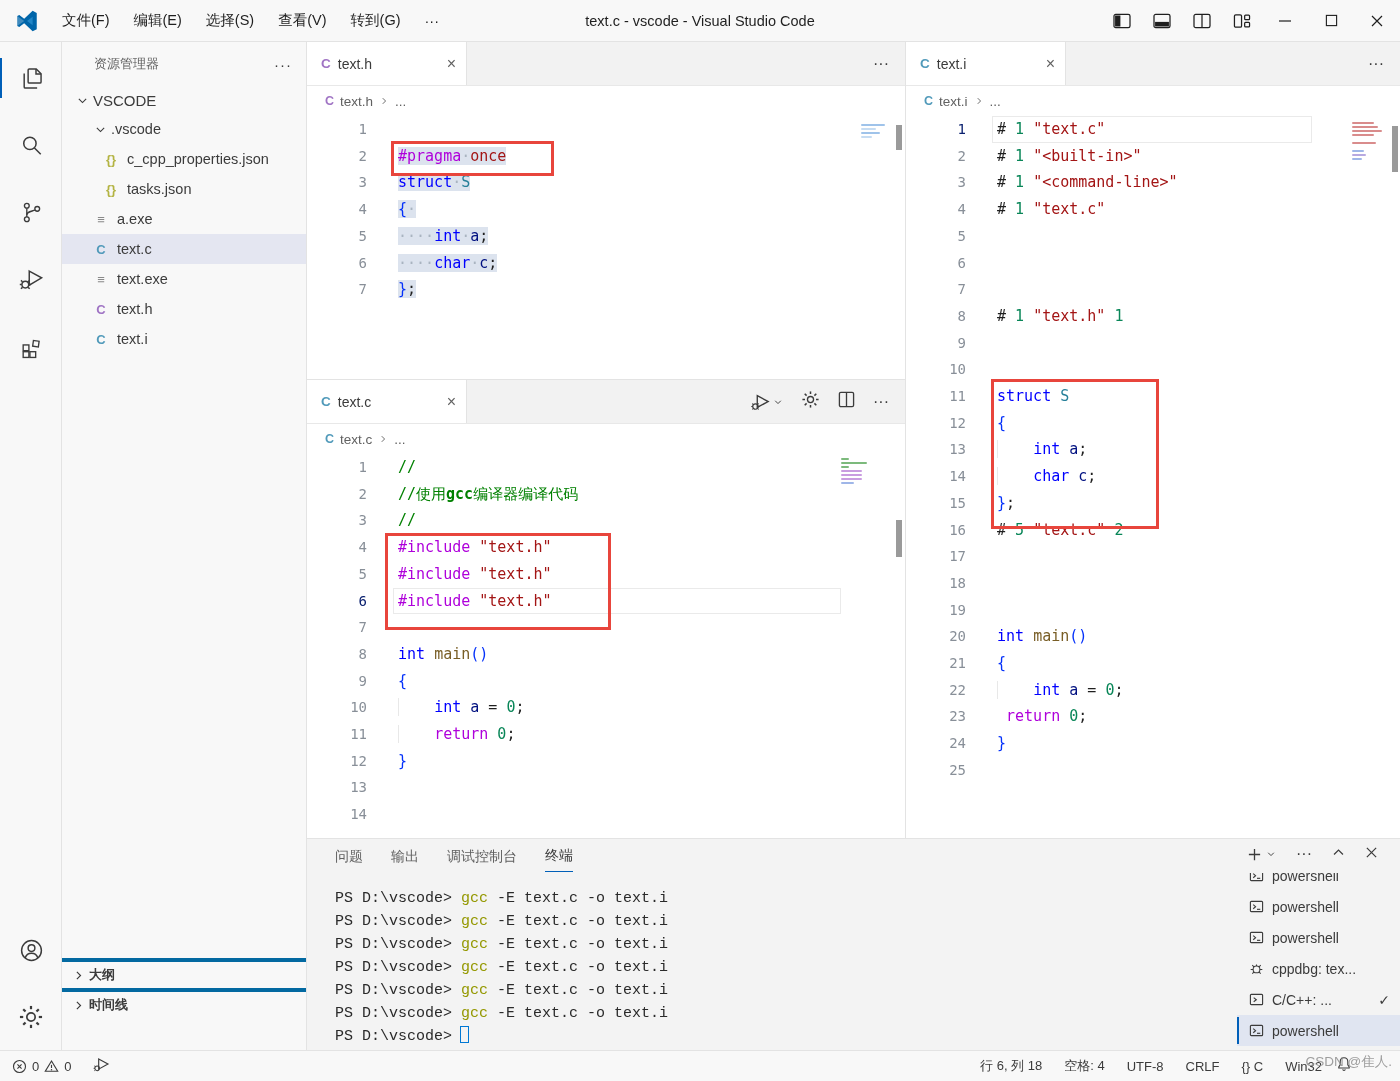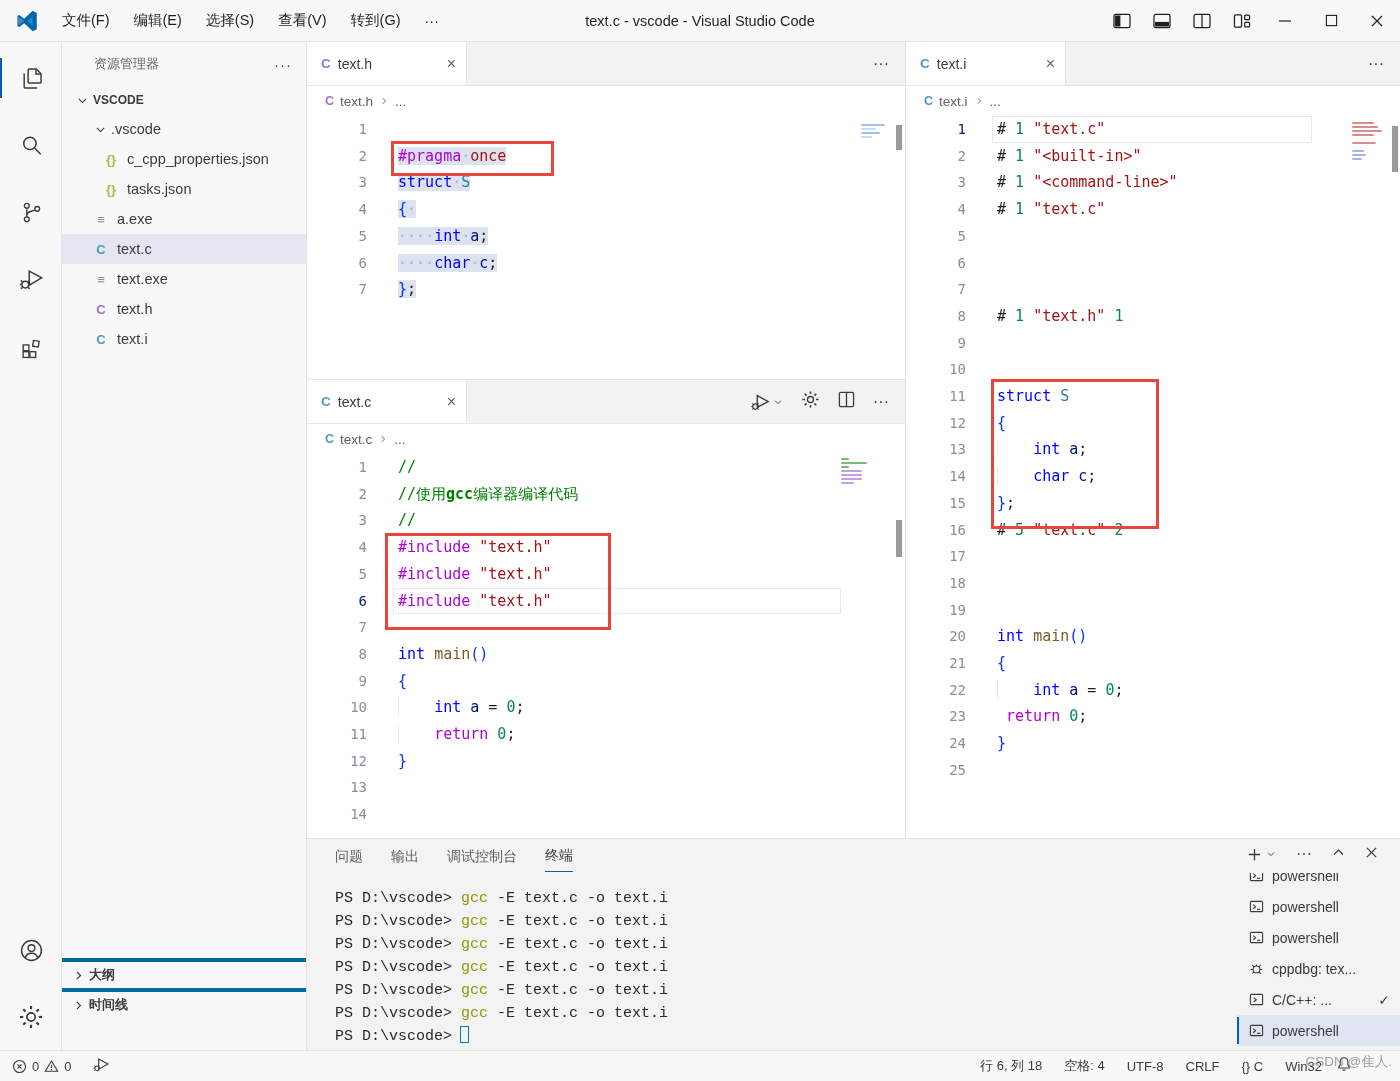--- a/index.html
+++ b/index.html
@@ -23,21 +23,21 @@
   .ab-item.active::before { content:''; position:absolute; left:0; top:8px; bottom:8px; width:2px; background:#005fb8; }
 
   
   .sidebar { position:absolute; left:62px; top:42px; width:245px; height:1008px; background:#f8f8f8; border-right:1px solid #e3e3e3; }
   .sb-header { height:44px; display:flex; align-items:center; padding:0 14px 0 32px; font-size:13px; color:#616161; }
   .sb-header .more { margin-left:auto; color:#3b3b3b; letter-spacing:1px; font-size:15px; }
   .tree { font-size:14.5px; color:#3b3b3b; }
   .trow { height:30px; display:flex; align-items:center; white-space:nowrap; overflow:hidden; }
   .trow.selected { background:#e4e6f1; }
   .trow .fic { width:18px; display:inline-flex; justify-content:center; margin-right:7px; font-weight:bold; font-size:13px; flex:none; }
-  .root-row { font-weight:bold; font-size:12px; height:28px; }
+  .root-row { font-weight:normal; font-size:15px; height:28px; }
   .chev { display:inline-flex; width:16px; justify-content:center; margin-right:3px; flex:none; }
   .sb-bottom { position:absolute; left:0; bottom:32px; width:100%; }
   .sb-sec { height:30px; border-top:4px solid #0369a1; display:flex; align-items:center; padding-left:8px; font-size:13px; font-weight:bold; color:#3b3b3b; background:#f8f8f8; }
 
   
   .egroup { position:absolute; background:#fff; }
   .eg-h { left:307px; top:42px; width:598px; height:338px; border-bottom:1px solid #e3e3e3; }
   .eg-c { left:307px; top:380px; width:598px; height:458px; }
   .eg-i { left:905px; top:42px; width:495px; height:796px; border-left:1px solid #e3e3e3; }
   .tabstrip { height:44px; background:#f2f2f2; border-bottom:1px solid #e8e8e8; display:flex; align-items:stretch; position:relative; }

